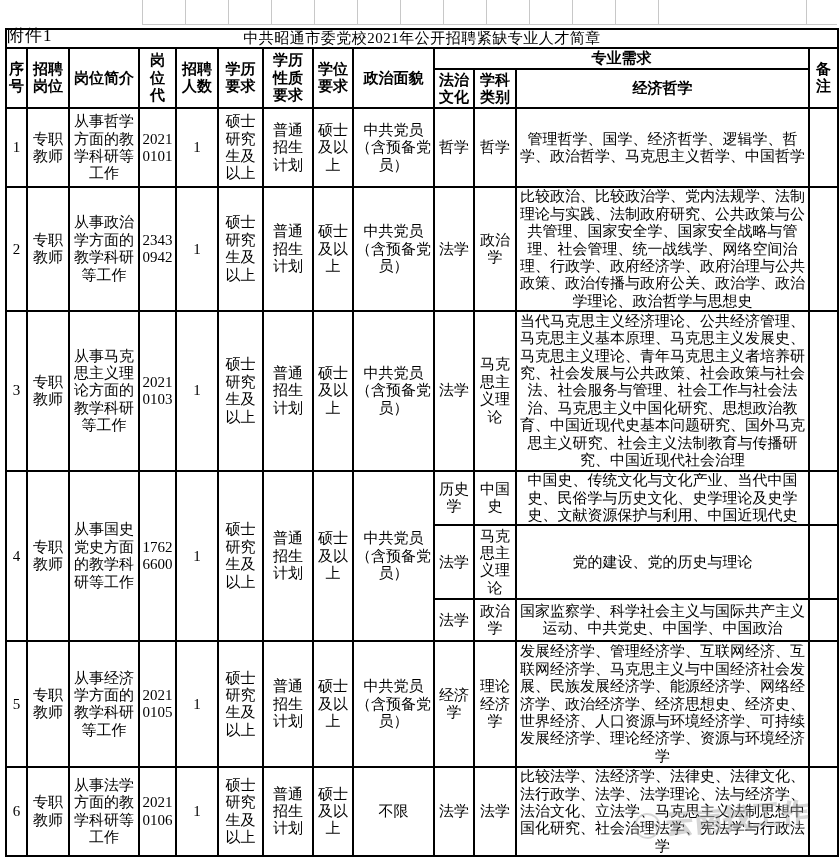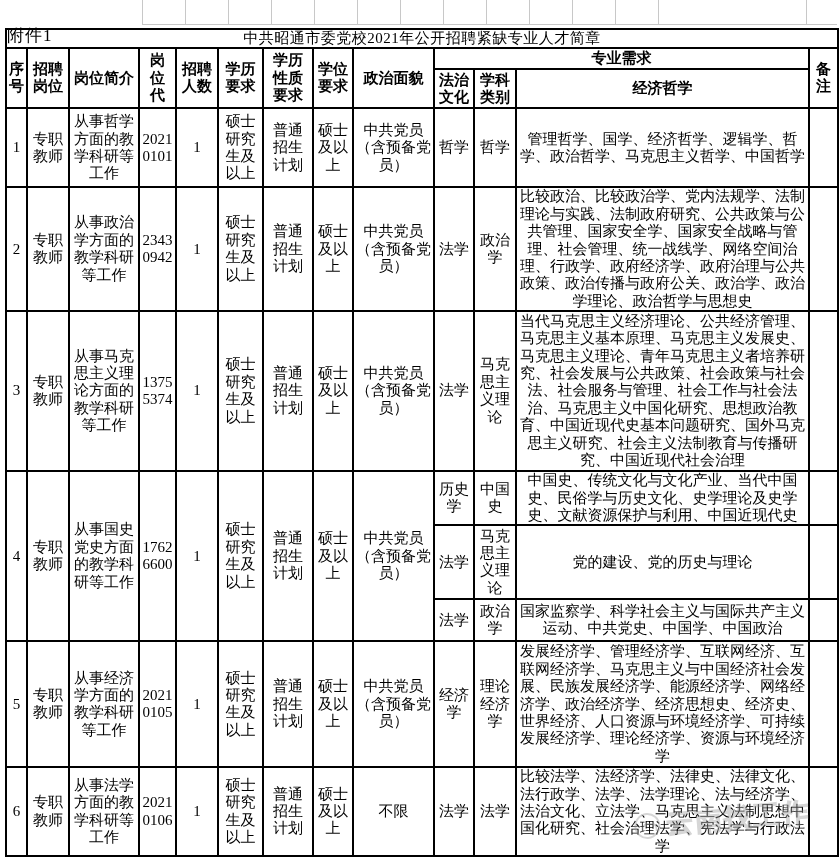--- a/index.html
+++ b/index.html
@@ -17,21 +17,21 @@
   table.doc{position:absolute;left:5px;top:28px;width:832px;
             border-collapse:collapse;table-layout:fixed;}
   table.doc td,table.doc th{border:2px solid #000;vertical-align:middle;
             text-align:center;font-size:15px;line-height:1.16;padding:0 2px;
             overflow:hidden;font-weight:normal;word-break:break-word;}
   .title{font-size:23px;letter-spacing:0.5px;padding:1px 0;}
   th{font-weight:bold !important;padding:0 4px !important;}
   th.t-no{padding:0 1px !important;}
   td.c-no,td.c-count{font-size:14px;}
   td.c-code{font-size:12px;word-break:break-all;padding:0 2px;}
-  td.c-majors{text-align:left;padding:1px 3px;}
+  td.c-majors{text-align:left;padding:1px 3px;border-radius:13px;}
 
   
   .watermark{position:absolute;left:634px;top:800px;width:210px;
              display:flex;align-items:center;gap:6px;
              transform:rotate(-5deg);opacity:0.40;pointer-events:none;}
   .wm-circle{width:26px;height:26px;border-radius:50%;
              border:2px solid #9a9a9a;box-sizing:border-box;flex:0 0 auto;
              position:relative;}
   .wm-circle::after{content:"";position:absolute;left:5px;top:8px;width:12px;
              height:7px;border-radius:6px 6px 0 0;border:2px solid #9a9a9a;
@@ -133,21 +133,21 @@
       <td>法学</td>
       <td>政治学</td>
       <td class="c-majors">比较政治、比较政治学、党内法规学、法制理论与实践、法制政府研究、公共政策与公共管理、国家安全学、国家安全战略与管理、社会管理、统一战线学、网络空间治理、行政学、政府经济学、政府治理与公共政策、政治传播与政府公关、政治学、政治学理论、政治哲学与思想史</td>
       <td></td>
     </tr>
 
     <tr style="height:160px">
       <td class="c-no">3</td>
       <td>专职教师</td>
       <td>从事马克思主义理论方面的教学科研等工作</td>
-      <td class="c-code">13755374</td>
+      <td class="c-code">20210103</td>
       <td class="c-count">1</td>
       <td>硕士研究生及以上</td>
       <td>普通招生计划</td>
       <td>硕士及以上</td>
       <td>中共党员（含预备党员）</td>
       <td>法学</td>
       <td>马克思主义理论</td>
       <td class="c-majors">当代马克思主义经济理论、公共经济管理、马克思主义基本原理、马克思主义发展史、马克思主义理论、青年马克思主义者培养研究、社会发展与公共政策、社会政策与社会法、社会服务与管理、社会工作与社会法治、马克思主义中国化研究、思想政治教育、中国近现代史基本问题研究、国外马克思主义研究、社会主义法制教育与传播研究、中国近现代社会治理</td>
       <td></td>
     </tr>

